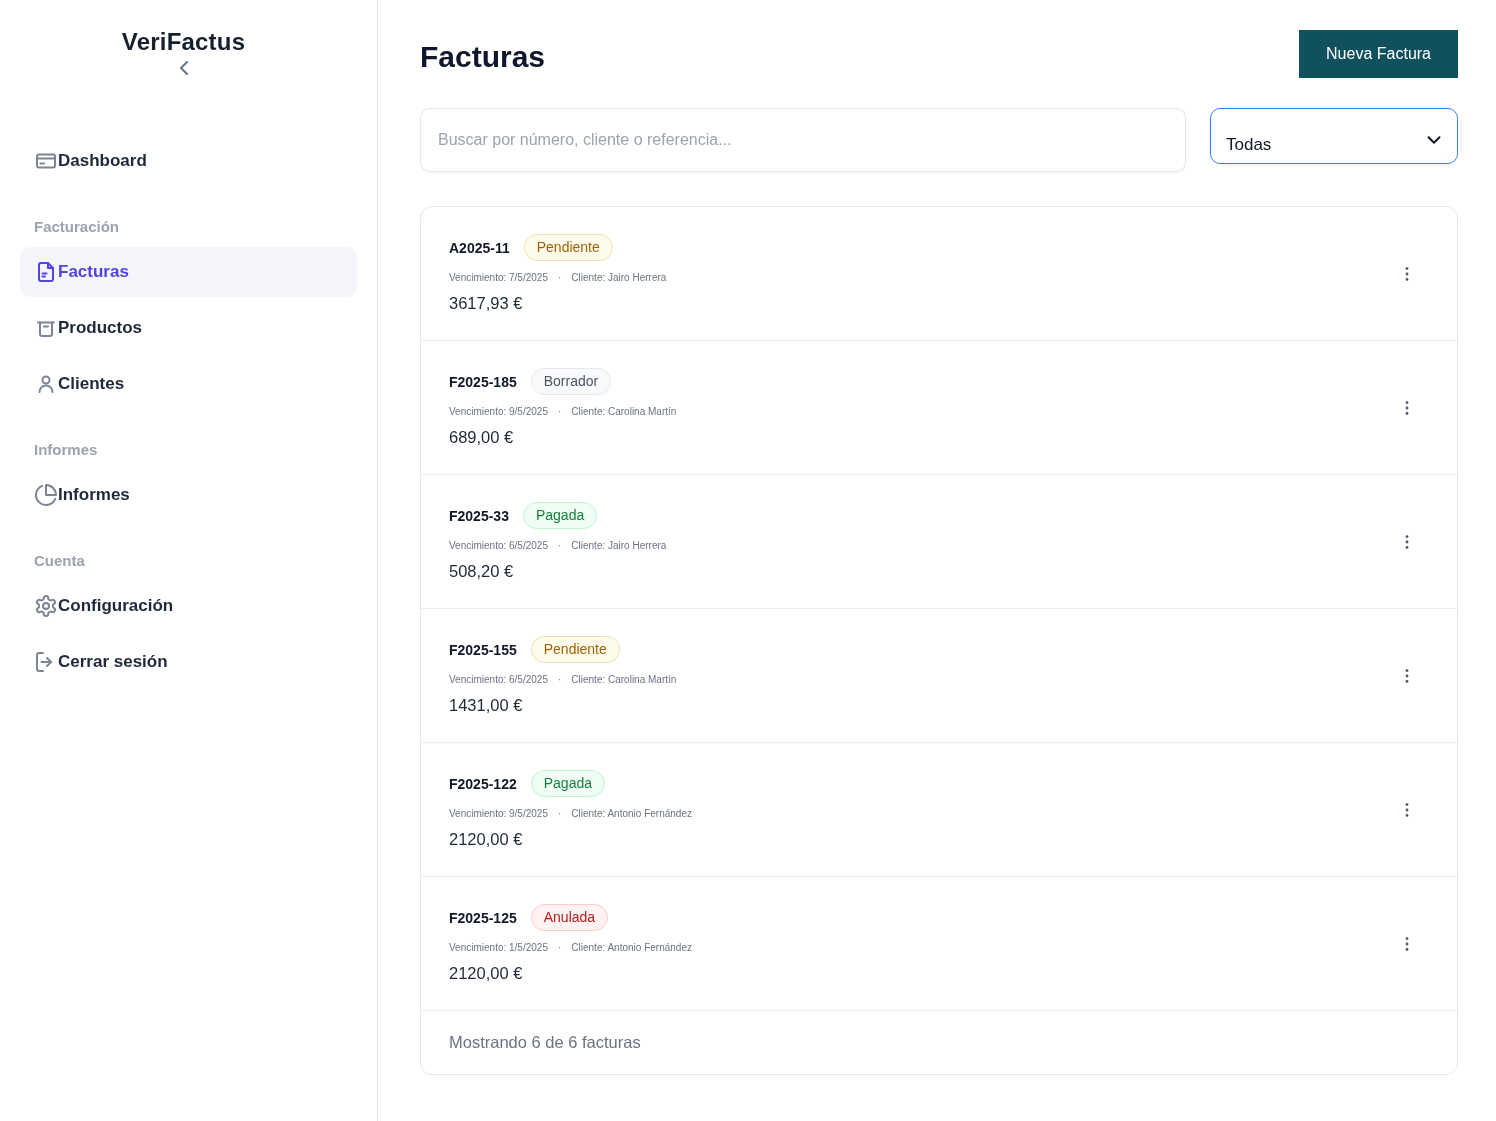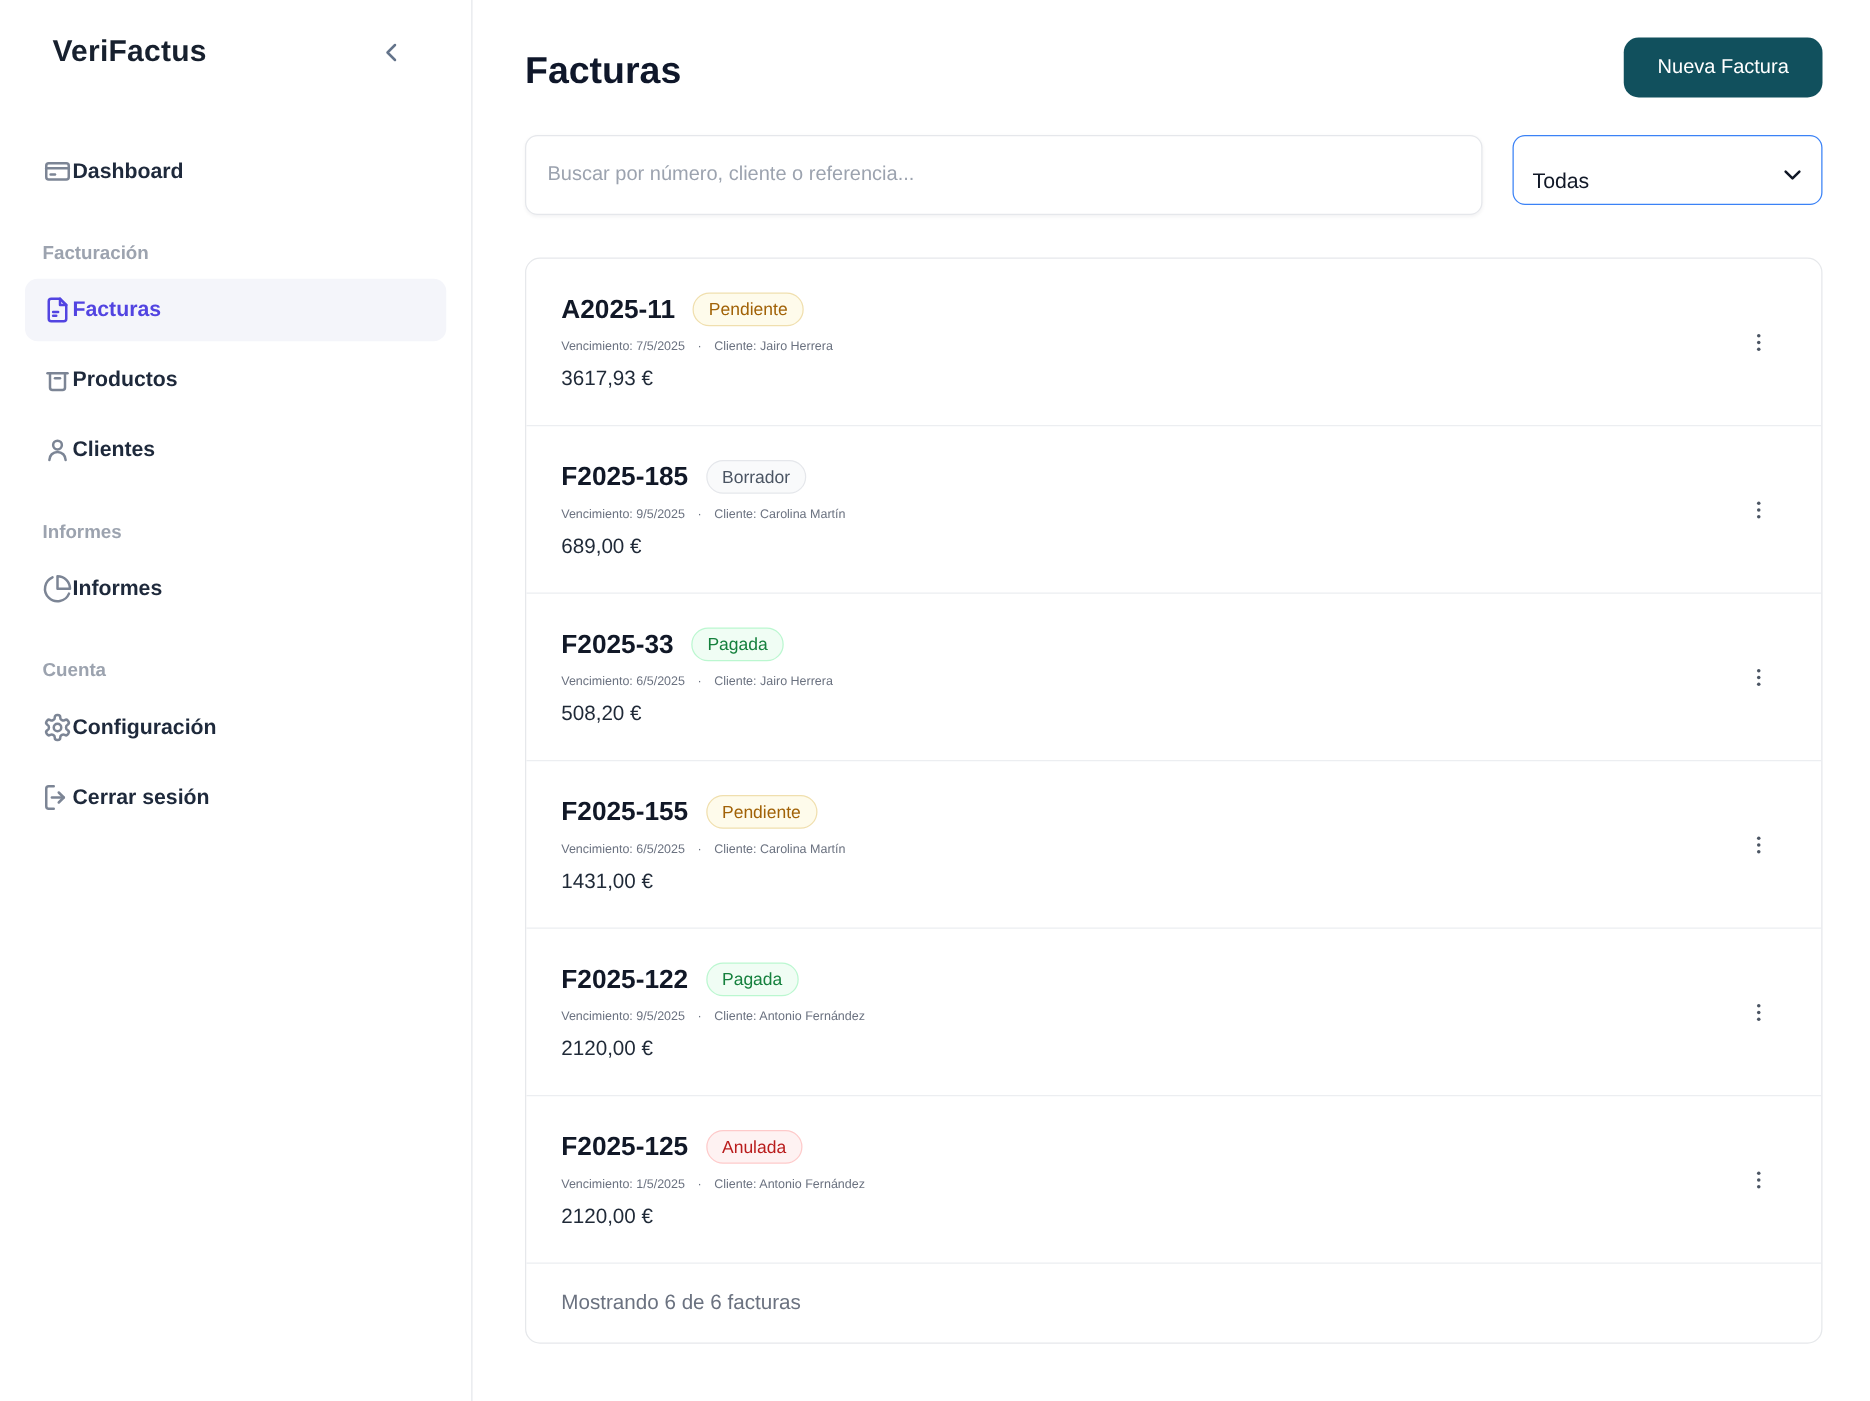--- a/index.html
+++ b/index.html
@@ -18,20 +18,21 @@
     min-width: 378px;
     height: 100%;
     border-right: 1px solid #e5e7eb;
     padding: 28px 20px;
   }
   .brand-row {
     display: flex;
     align-items: center;
     justify-content: space-between;
     padding: 0 32px 0 22px;
+    flex-direction: column;
   }
   .brand {
     font-size: 24px;
     font-weight: 700;
     color: #17202e;
     letter-spacing: 0.2px;
   }
   .collapse-btn {
     background: none;
     border: none;
@@ -67,21 +68,21 @@
   .main-header {
     display: flex;
     align-items: flex-start;
     justify-content: space-between;
   }
   .page-title { font-size: 30px; font-weight: 700; color: #0f172a; padding-top: 10px; }
   .primary-btn {
     background: #11505d;
     color: #ffffff;
     border: none;
-    border-radius: 12px;
+    border-radius: 0;
     font-family: "Liberation Sans", sans-serif;
     font-size: 16px;
     padding: 15px 27px;
     cursor: pointer;
   }
 
   .controls { display: flex; gap: 24px; margin-top: 30px; }
   .search-box {
     flex: 1;
     height: 64px;
@@ -130,21 +131,21 @@
   }
   .invoice-row {
     display: flex;
     align-items: center;
     justify-content: space-between;
     padding: 27px 28px;
     border-bottom: 1px solid #eceef1;
     cursor: pointer;
   }
   .row-top { display: flex; align-items: center; gap: 14px; }
-  .inv-number { font-size: 21px; font-weight: 700; color: #111827; }
+  .inv-number { font-size: 14px; font-weight: 700; color: #111827; }
   .badge {
     font-size: 14px;
     line-height: 1;
     padding: 5px 12px 6px 12px;
     border-radius: 999px;
     border: 1px solid transparent;
   }
   .badge[data-status="pendiente"] { color: #a16207; background: #fefbeb; border-color: #f0dfae; }
   .badge[data-status="borrador"]  { color: #4b5563; background: #f9fafb; border-color: #e5e7eb; }
   .badge[data-status="pagada"]    { color: #15803d; background: #f0fdf4; border-color: #bbf7d0; }

